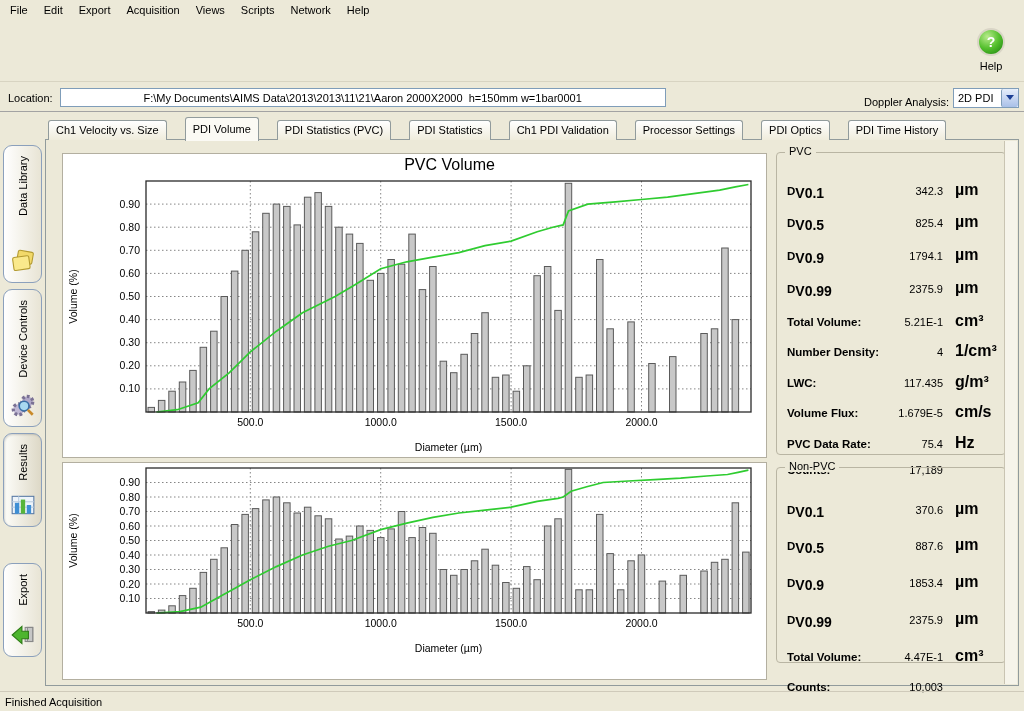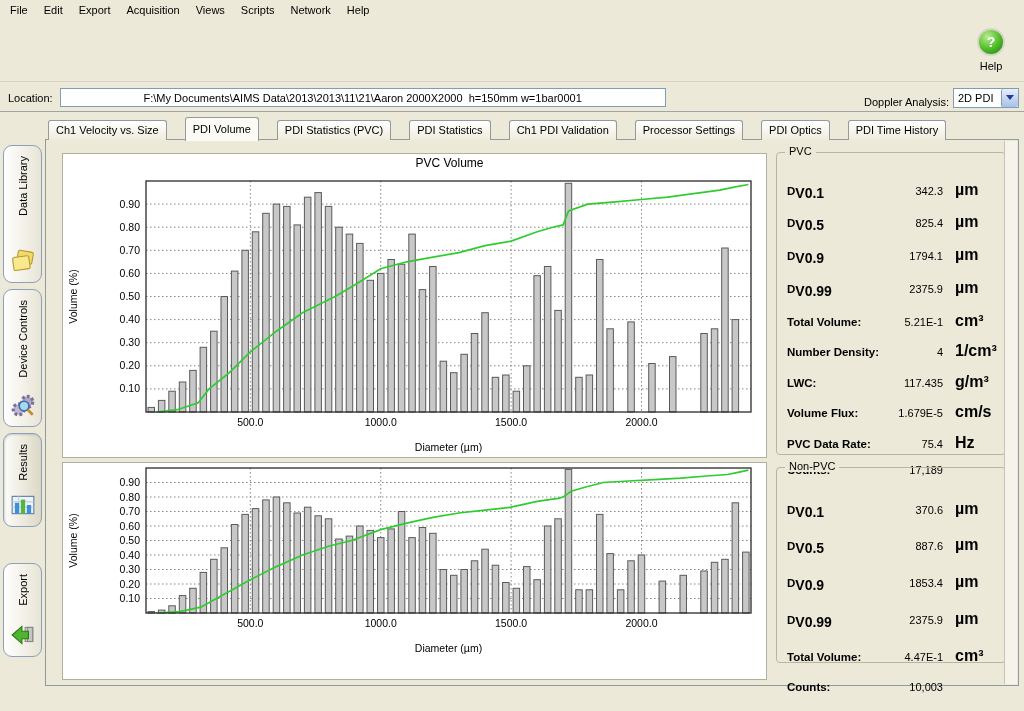--- a/index.html
+++ b/index.html
@@ -55,21 +55,21 @@
   .tab-strip { position:absolute; top:0; left:3px; height:25px; display:flex; align-items:flex-end; z-index:2; }
   .tab { height:20px; line-height:19px; padding:0 7px; margin-right:18px; white-space:nowrap;
     border:1px solid #919b9c; border-bottom:none; border-radius:3px 3px 0 0;
     background:linear-gradient(#ffffff,#efecdc); cursor:default; }
   .tab.active { height:24px; line-height:23px; background:#fbfaf4; margin-bottom:-1px; position:relative; }
   .tab-panel { position:absolute; top:24px; left:0; right:0; bottom:0; border:1px solid #919b9c; background:#ece9d8; }
   
   .chart-panel { position:absolute; background:#fff; border:1px solid #b3afa0; }
   .chart-panel.pvc    { left:16px; top:13px;  width:705px; height:305px; }
   .chart-panel.nonpvc { left:16px; top:322px; width:705px; height:218px; }
-  .chart-title { height:21px; padding-left:70px; text-align:center; font-size:12px; padding-top:2px; }
+  .chart-title { height:21px; padding-left:70px; text-align:center; font-size:16px; padding-top:2px; }
   .chart-svg { display:block; }
   
   .groupbox { position:absolute; border:1px solid #b9b5a3; border-radius:4px; }
   .groupbox.pvc    { left:730px; top:12px;  width:230px; height:303px; }
   .groupbox.nonpvc { left:730px; top:327px; width:230px; height:196px; }
   .group-legend { position:absolute; top:-8px; left:8px; background:#ece9d8; padding:0 4px; }
   .stat-rows { padding-top:15px; }
   .stat-row { display:flex; align-items:baseline; padding:0 10px; }
   .groupbox.pvc .stat-row { margin-top:12.5px; }
   .groupbox.nonpvc .stat-row { margin-top:16.5px; }
@@ -445,14 +445,17 @@
               <span class="stat-value">10,003</span>
               <span class="stat-unit"></span>
             </div>
           </div>
       </div>
 
       <div class="vscroll"></div>
     </div>
   </div>
 
+  <div class="statusbar">
+    <span>Finished Acquisition</span>
+  </div>
 
 </div>
 
 </body></html>

